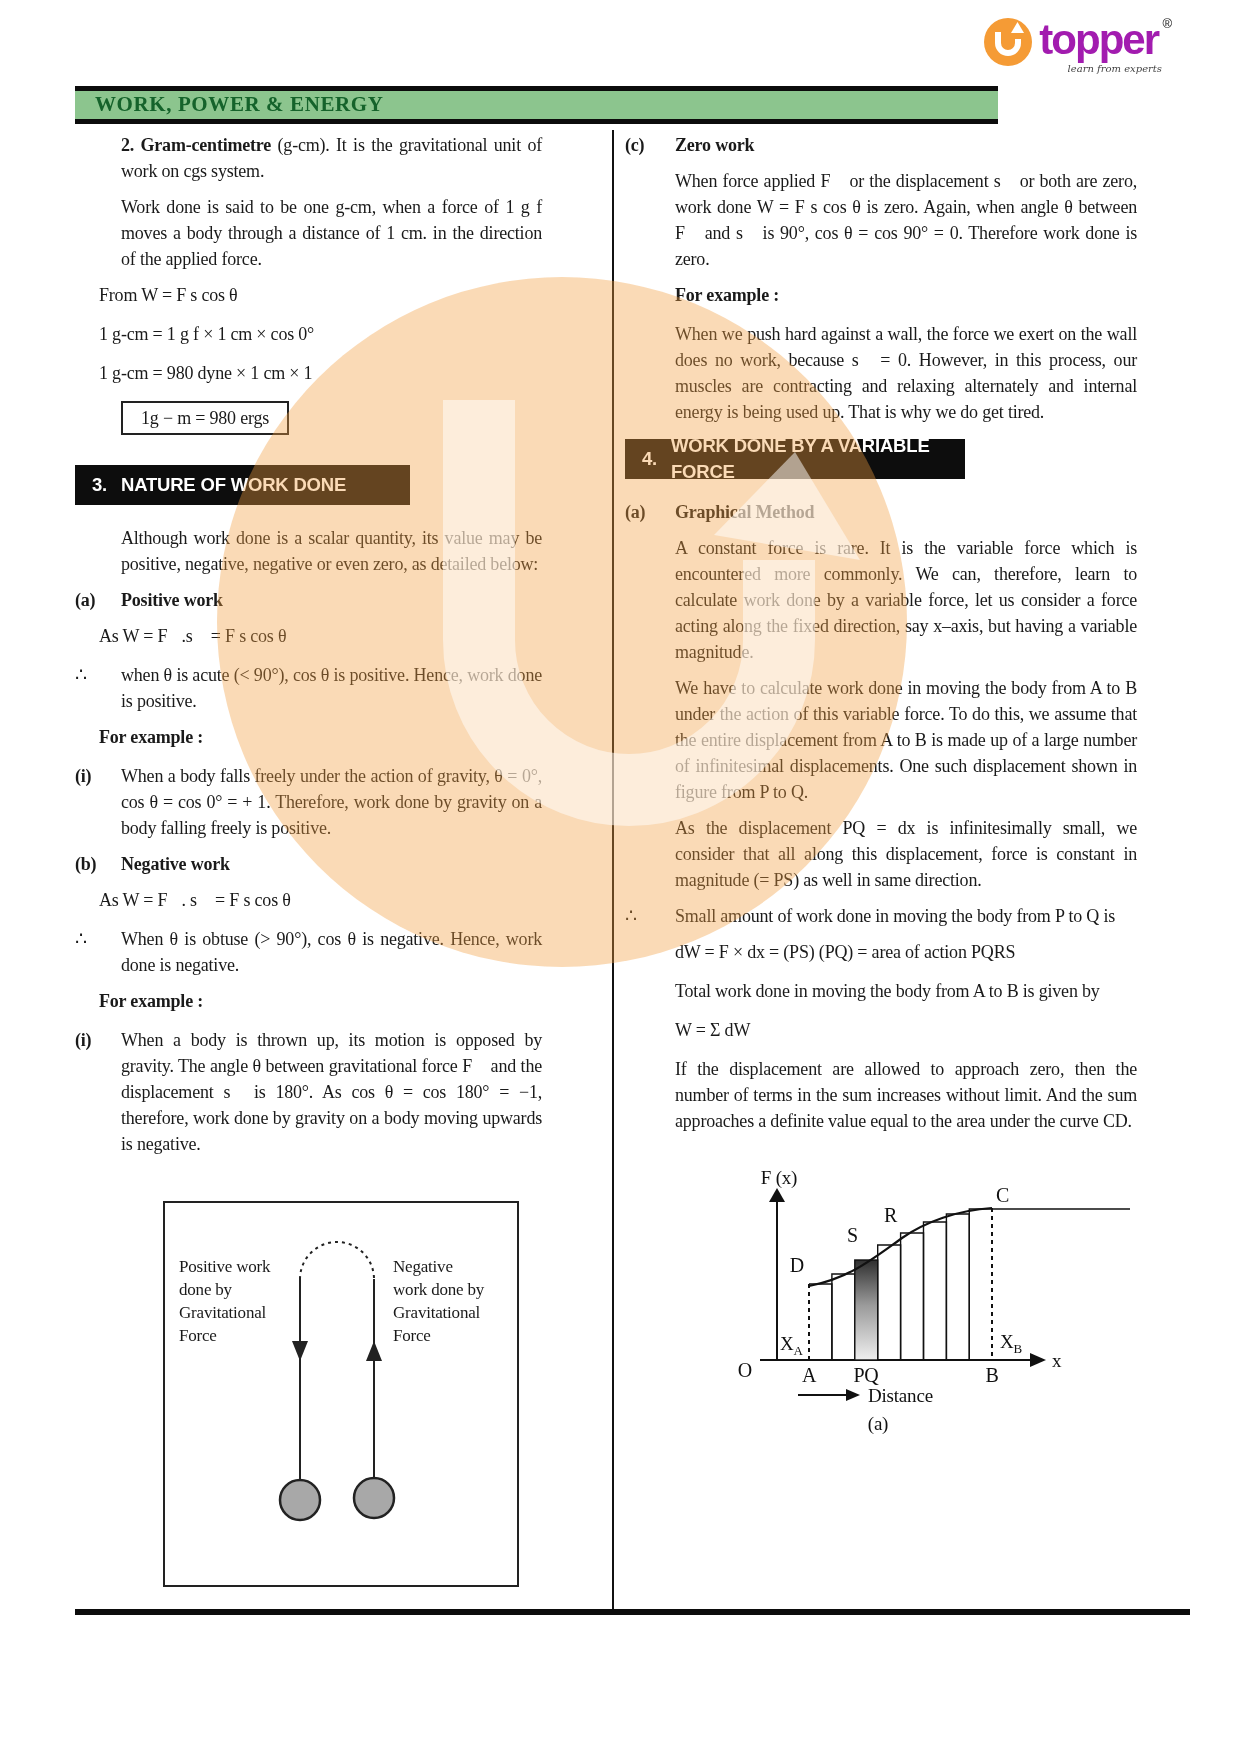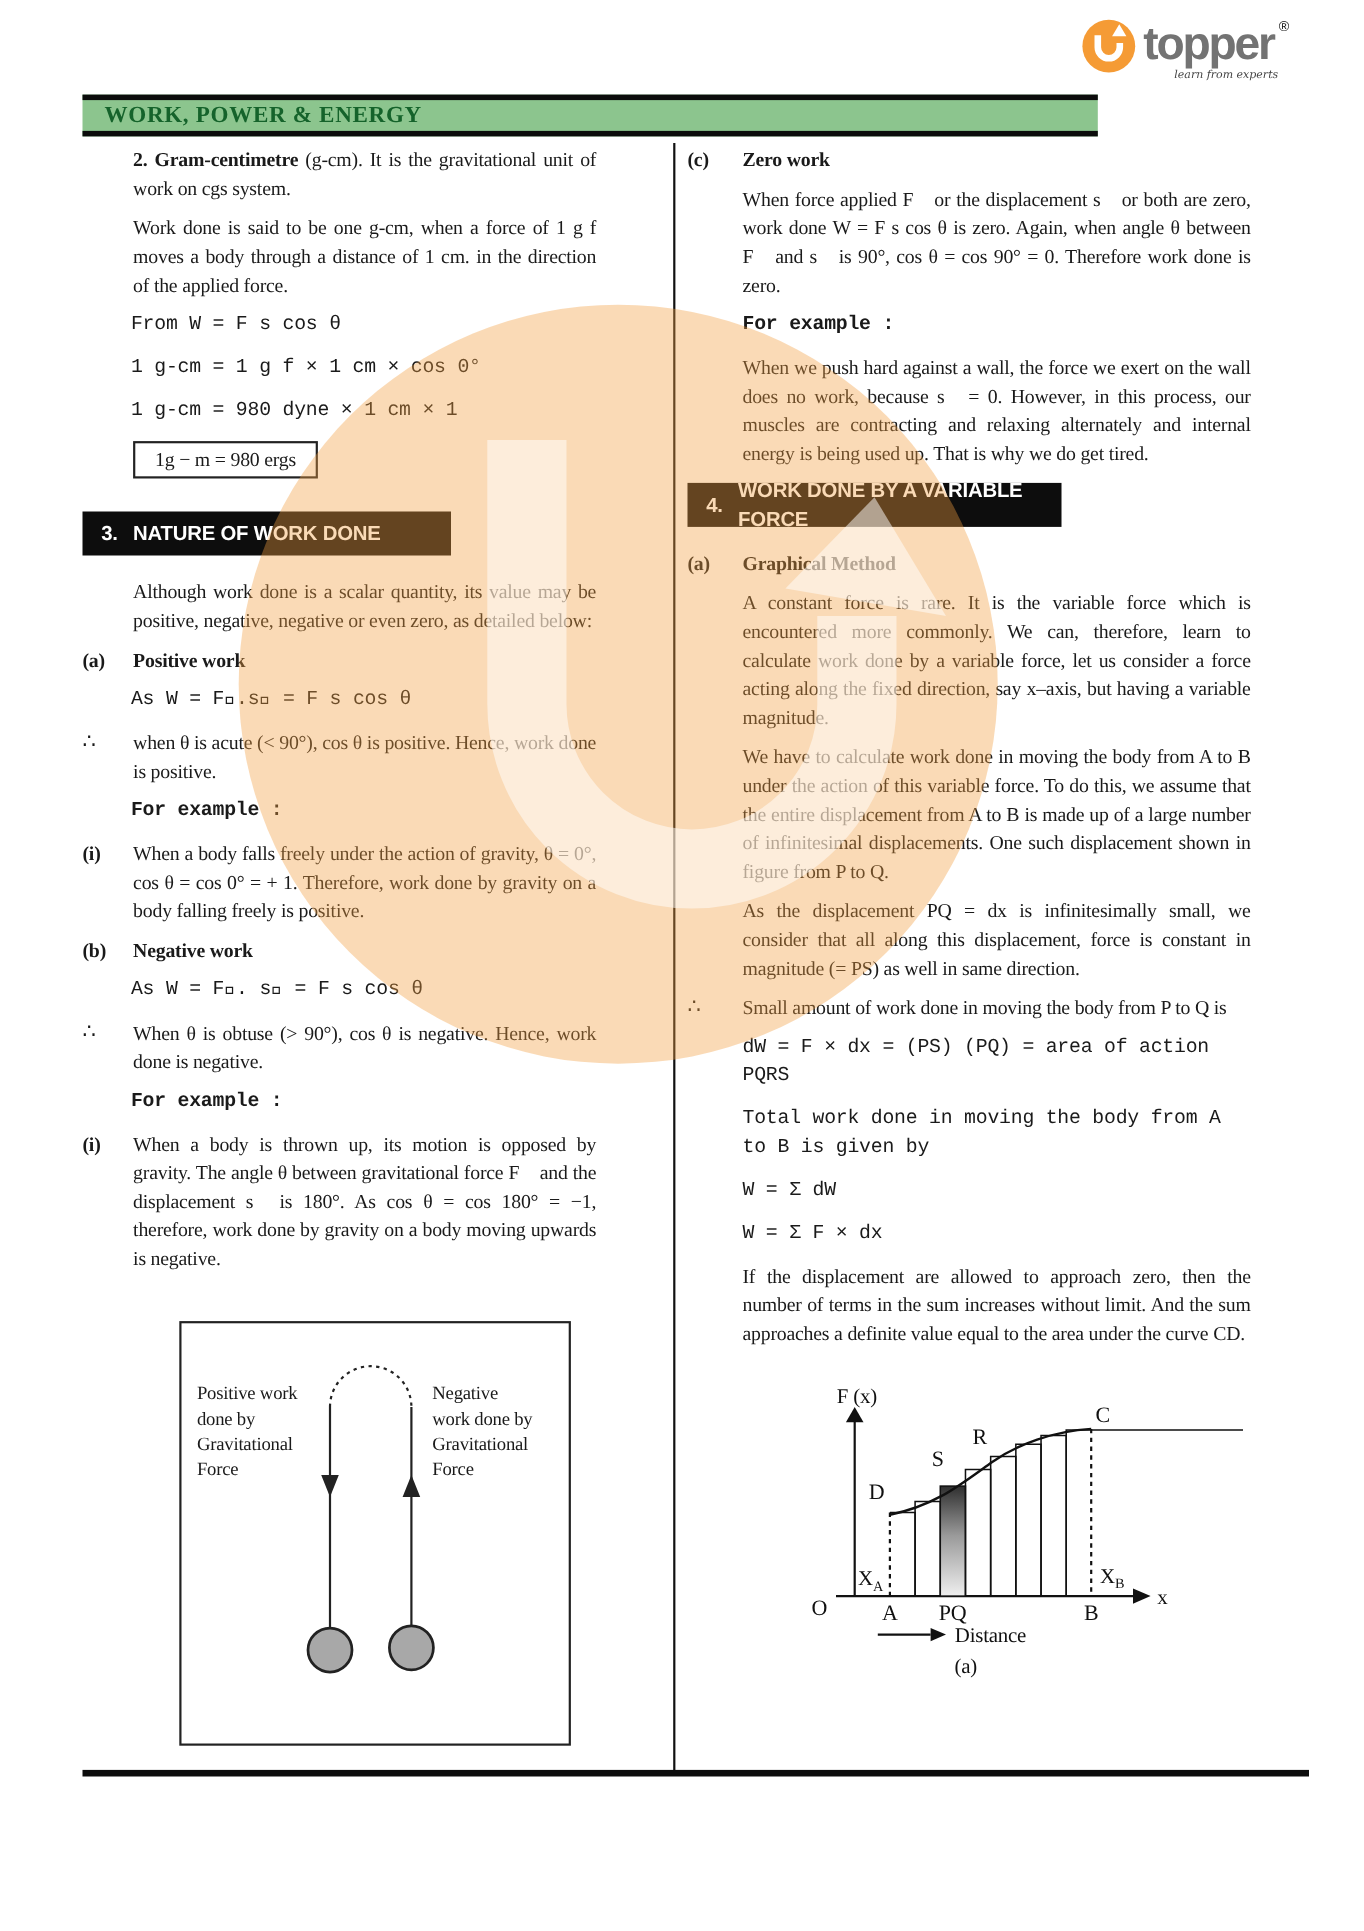--- a/index.html
+++ b/index.html
@@ -4,21 +4,21 @@
 <style>
   html,body{margin:0;padding:0;background:#ffffff;}
   .page{position:relative;width:1240px;height:1755px;background:#fff;overflow:hidden;
         font-family:"Liberation Serif",serif;color:#1a1a1a;}
 
   
   .logo{position:absolute;top:18px;right:68px;display:flex;align-items:flex-start;gap:7px;}
   .logo-circle{width:48px;height:48px;border-radius:50%;background:#F59B35;position:relative;flex:0 0 auto;}
   .logo-wordwrap{position:relative;padding-right:14px;}
   .logo-word{font-family:"Liberation Sans",sans-serif;font-weight:bold;font-size:42px;line-height:44px;
-             letter-spacing:-2px;color:#737373;}
+             letter-spacing:-2px;color:#a21caf;}
   .logo-reg{position:absolute;top:-2px;right:0;font-size:13px;color:#111;font-family:"Liberation Sans",sans-serif;}
   .logo-tag{position:absolute;right:10px;bottom:-12px;font-family:"DejaVu Serif",serif;font-style:italic;
             font-size:10px;color:#444;white-space:nowrap;margin-left:15px;}
 
   
   .title-bar{position:absolute;left:75px;top:86px;width:923px;box-sizing:border-box;
              border-top:5px solid #0c0c0c;border-bottom:5px solid #0c0c0c;background:#8CC58E;
              padding:1px 0 2px 20px;font-weight:bold;font-size:21px;color:#15632B;
              letter-spacing:0.6px;font-family:"Liberation Serif",serif;}
 
@@ -30,21 +30,21 @@
   .col{position:absolute;top:132px;font-size:18px;line-height:26px;letter-spacing:-0.2px;}
   .col-left{left:75px;width:467px;}
   .col-right{left:625px;width:512px;}
   .row{display:grid;grid-template-columns:46px 1fr;margin-bottom:10px;}
   .col-right .row{grid-template-columns:50px 1fr;}
   .lbl{font-weight:bold;}
   .lbl.therefore{font-weight:normal;font-size:19px;}
   .txt{text-align:justify;}
   .p{margin:0 0 10px 46px;text-align:justify;}
   .col-right .p{margin-left:50px;}
-  .fm{margin:0 0 13px 44px;font-family:Liberation Mono, monospace;}
+  .fm{margin:0 0 13px 24px;}
   .col-right .fm{margin-left:50px;}
   .b{font-weight:bold;}
   .boxfm{display:inline-block;border:2px solid #222;padding:2px 18px;margin:2px 0 16px 46px;}
 
   
   .secbar{display:flex;align-items:center;background:#0D0D0D;color:#fff;
           font-family:"Liberation Sans",sans-serif;font-weight:bold;font-size:18.5px;
           letter-spacing:-0.2px;height:40px;margin:14px 0 20px 0;}
   .secbar .num{width:46px;padding-left:17px;box-sizing:border-box;flex:0 0 auto;}
   .secbar3{width:335px;}
@@ -174,21 +174,20 @@
     <p class="p">A constant force is rare. It is the variable force which is encountered more commonly. We can, therefore, learn to calculate work done by a variable force, let us consider a force acting along the fixed direction, say x–axis, but having a variable magnitude.</p>
     <p class="p">We have to calculate work done in moving the body from A to B under the action of this variable force. To do this, we assume that the entire displacement from A to B is made up of a large number of infinitesimal displacements. One such displacement shown in figure from P to Q.</p>
     <p class="p">As the displacement PQ = dx is infinitesimally small, we consider that all along this displacement, force is constant in magnitude (= PS) as well in same direction.</p>
     <div class="row">
       <span class="lbl therefore">∴</span>
       <div class="txt">Small amount of work done in moving the body from P to Q is</div>
     </div>
     <div class="fm">dW = F × dx = (PS) (PQ) = area of action PQRS</div>
     <div class="fm">Total work done in moving the body from A to B is given by</div>
     <div class="fm">W = Σ dW</div>
-    <div class="fm">W = Σ F × dx</div>
     <p class="p">If the displacement are allowed to approach zero, then the number of terms in the sum increases without limit. And the sum approaches a definite value equal to the area under the curve CD.</p>
 
     <div class="fig2">
       <svg width="480" height="280" viewBox="650 1262 480 280">
         <defs>
           <linearGradient id="stripGrad" x1="0" y1="0" x2="0" y2="1">
             <stop offset="0" stop-color="#2f2f2f"></stop>
             <stop offset="0.45" stop-color="#9a9a9a"></stop>
             <stop offset="1" stop-color="#efefef"></stop>
           </linearGradient>

